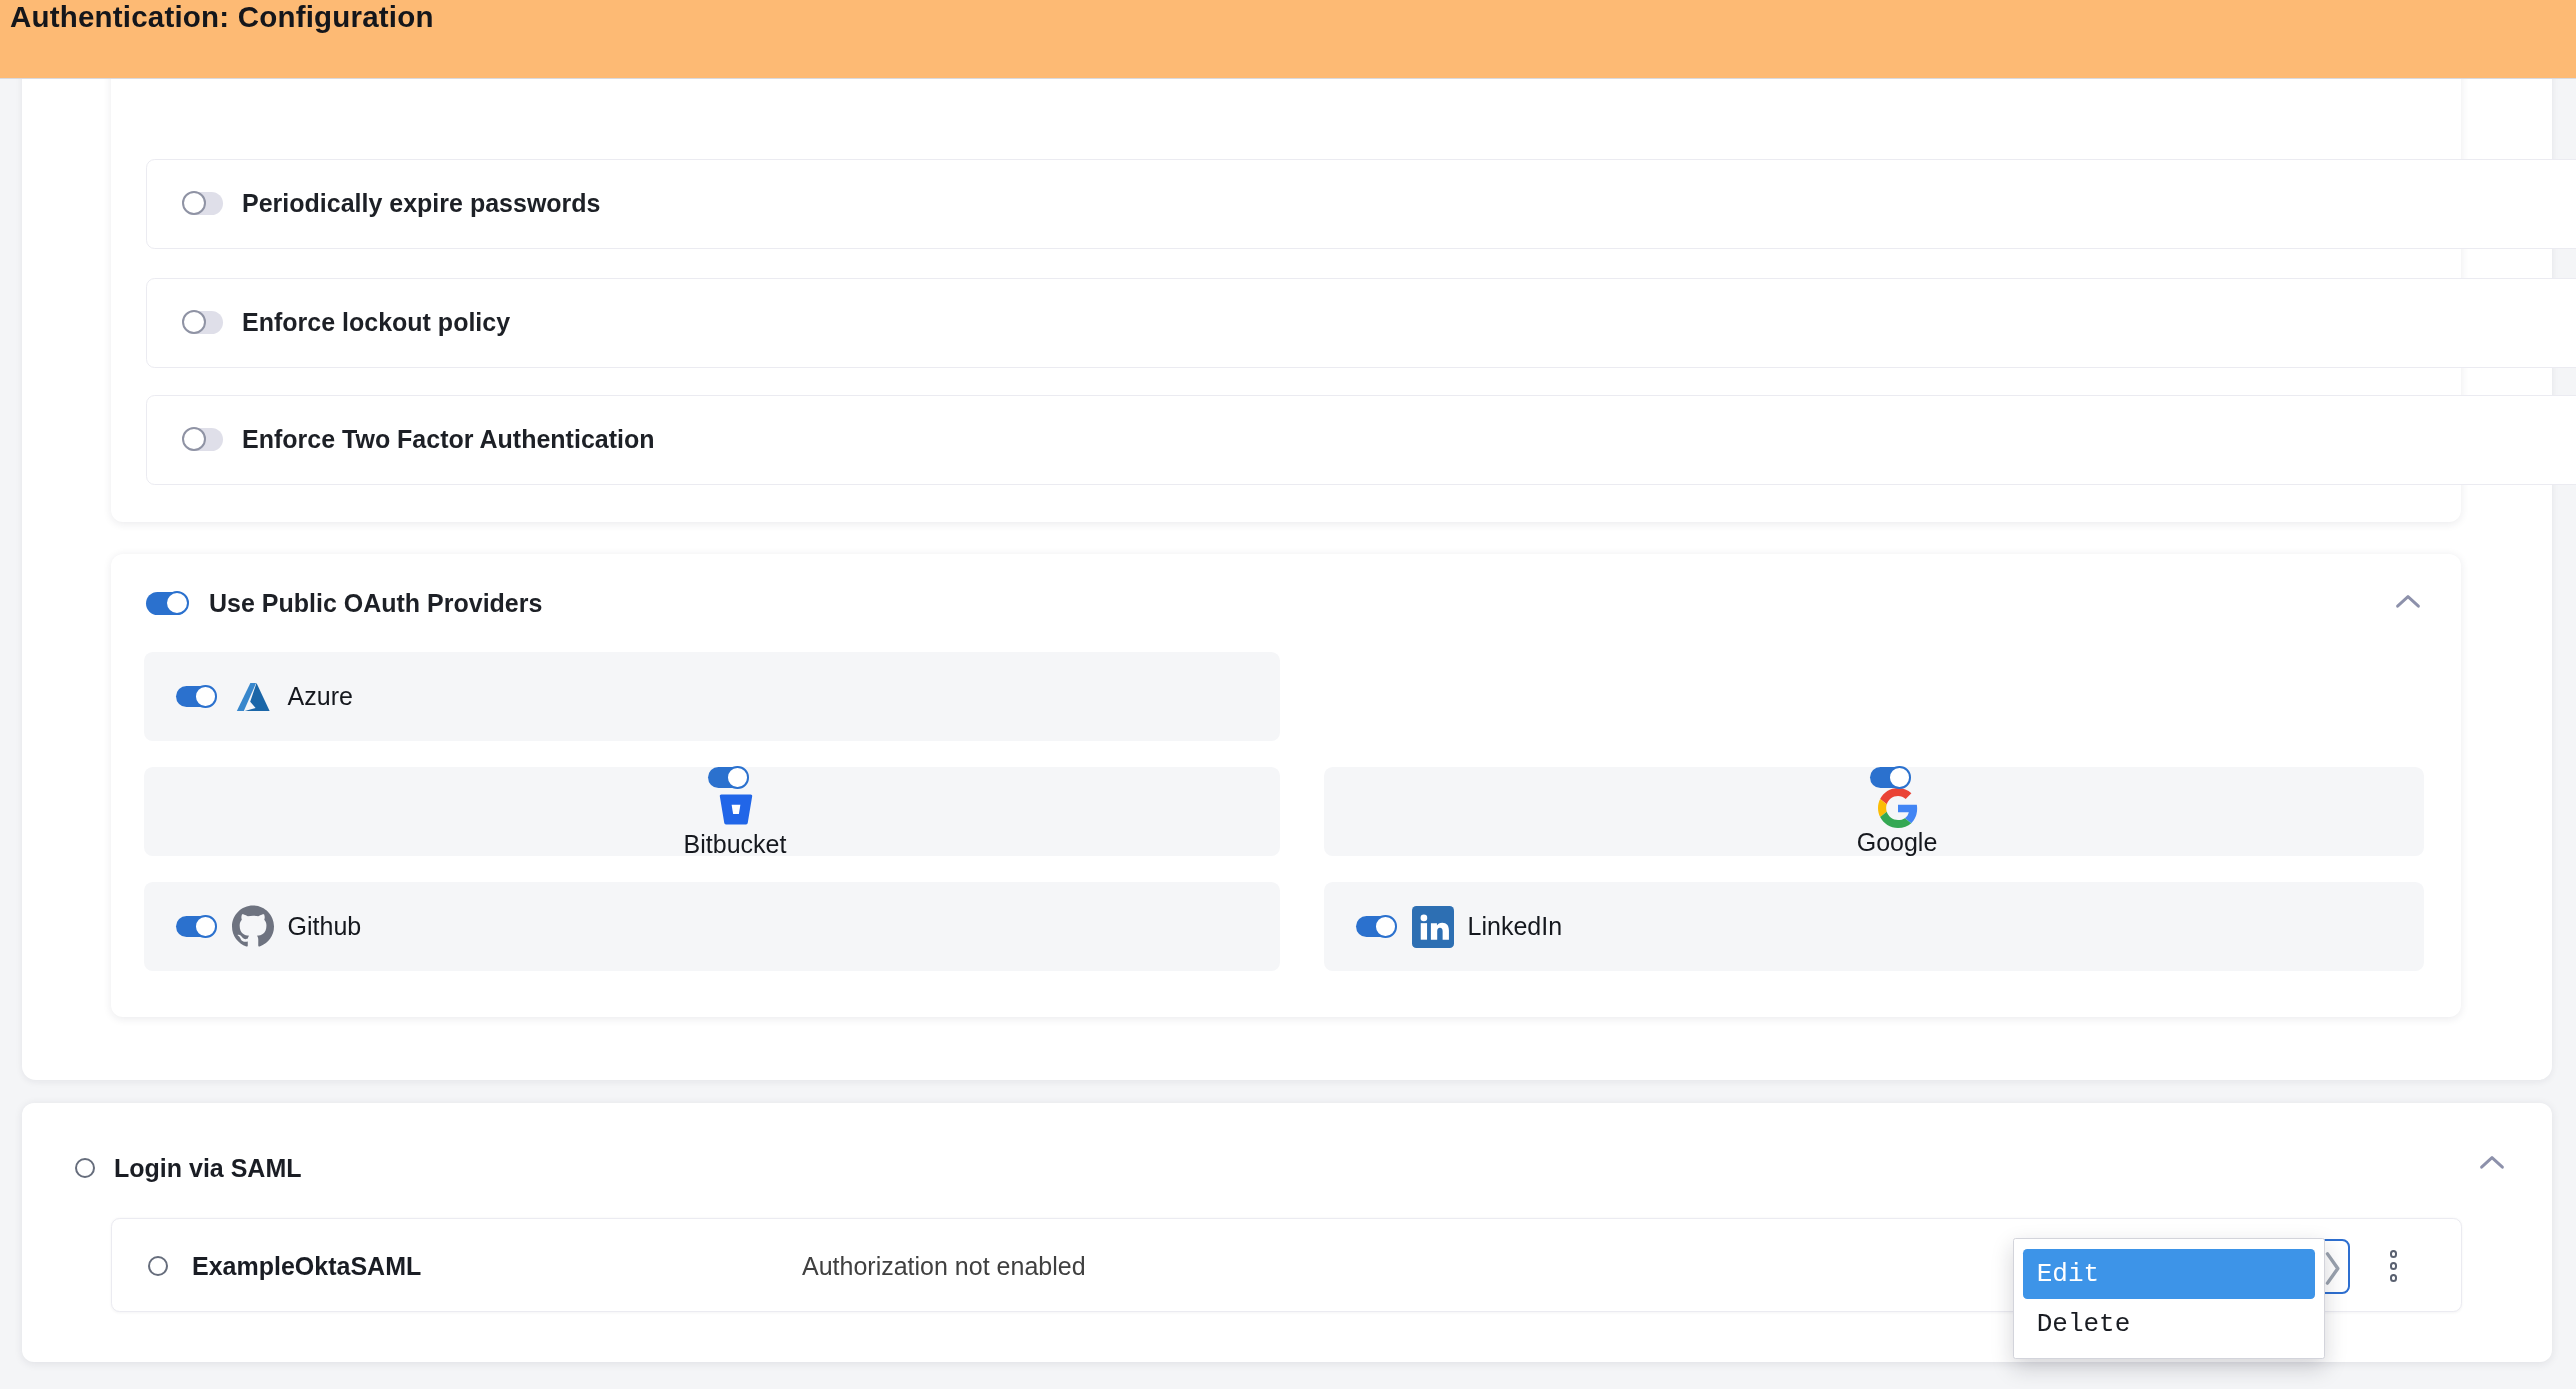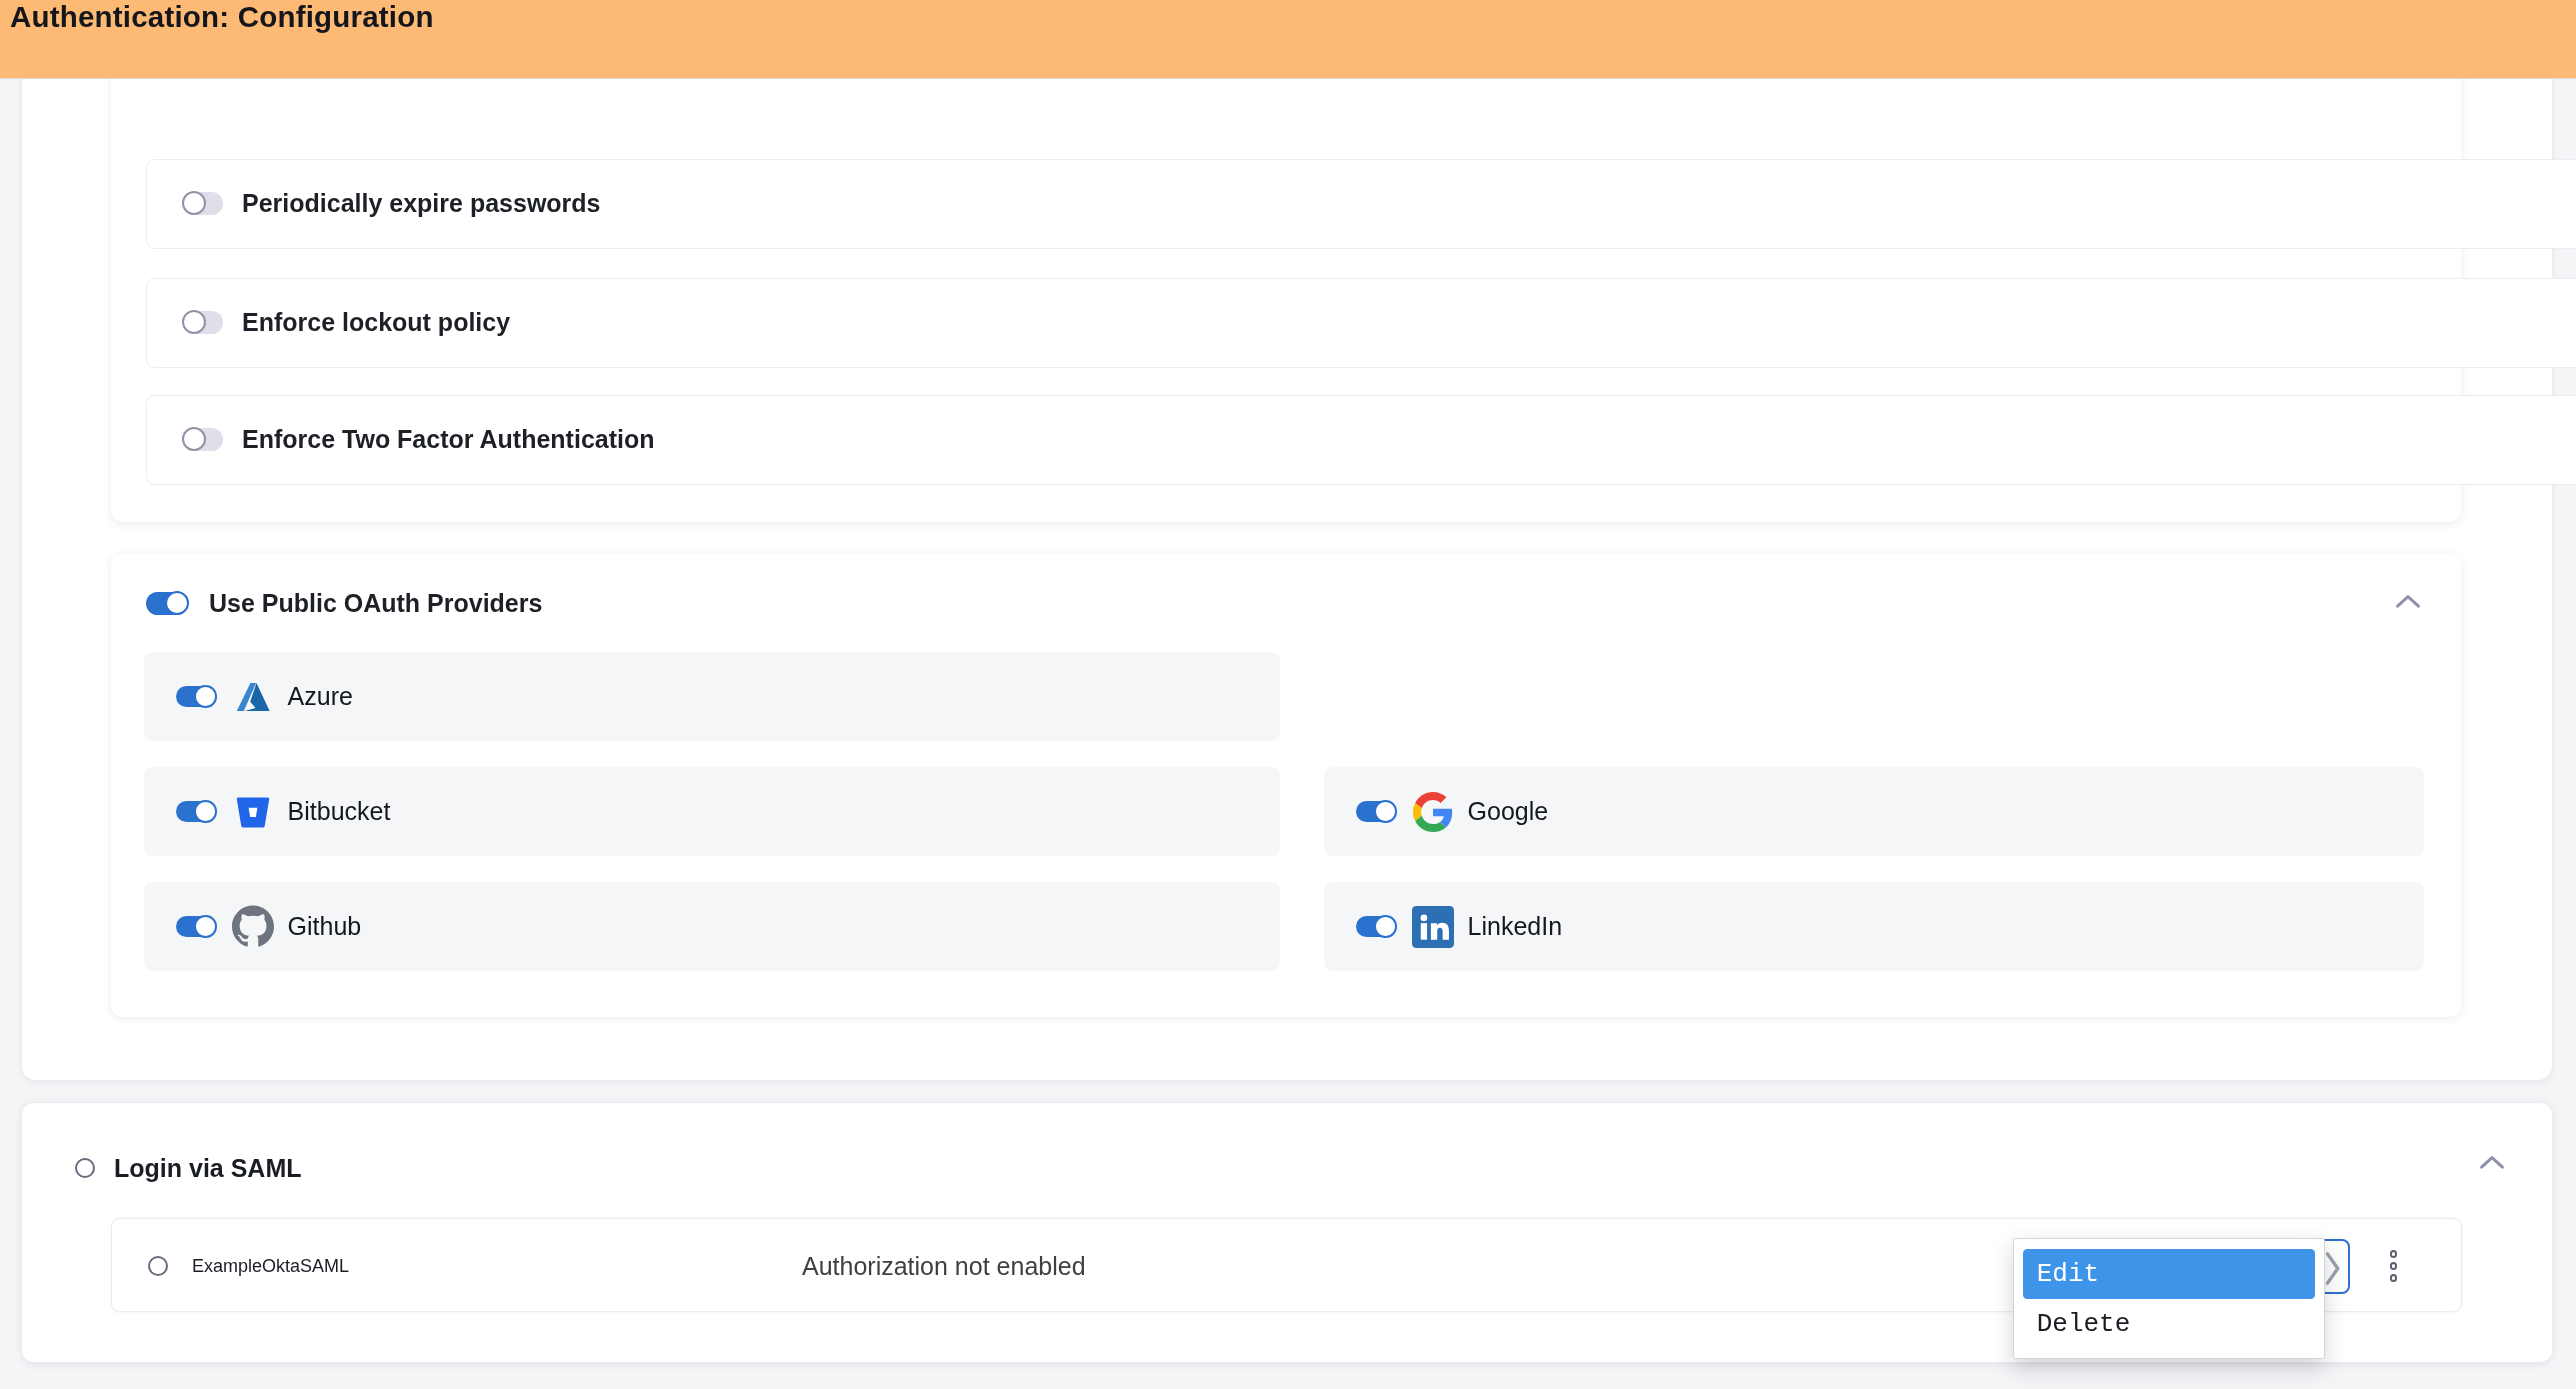--- a/index.html
+++ b/index.html
@@ -46,35 +46,35 @@
   #oauth-header { position:absolute; left:35px; right:35px; top:0; height:99px;
     display:flex; align-items:center; }
   #oauth-title { font-size:25px; font-weight:600; color:#1d2026; margin-left:21px; }
   .provider-row { position:absolute; height:89px; background:#f5f6f8; border-radius:8.7px;
     display:flex; align-items:center; padding-left:32px; }
   .provider-row .picon { margin-left:15.6px; width:42px; height:42px; display:flex;
     align-items:center; justify-content:center; }
   .provider-name { font-size:25px; font-weight:400; color:#15181e; margin-left:14px; }
   .col-l { left:33px;  width:1136px; }
   .col-r { left:1213px; width:1100px; }
-  .row-1 { top:98px; } .row-2 { top:213px; } .row-3 { top:328px; }
+  .row-1 { top:98px; } .row-2 { top:213px;flex-direction:column; } .row-3 { top:328px; }
 
   
   .radio { width:20px; height:20px; border-radius:50%; border:2.2px solid #666d7c;
     background:#fff; flex:0 0 auto; cursor:pointer; }
   #saml-header { position:absolute; left:53px; top:0; height:130px; right:35px;
     display:flex; align-items:center; }
   #saml-title { font-size:25px; font-weight:700; color:#1a1d24; margin-left:19px; }
   #saml-chevron { position:absolute; right:47px; top:52px; cursor:pointer; }
   #saml-entry-card { position:absolute; left:89px; top:115px; width:2351px; height:94px;
     background:#fff; border:1.7px solid #ebebf1; border-radius:8.7px;
     box-shadow:0 0.9px 2.6px rgba(30,34,55,.05); }
   #saml-entry-radio { position:absolute; left:36px; top:37px; }
   #saml-entry-name { position:absolute; left:80px; top:0; height:94px; display:flex;
-    align-items:center; font-size:18px; font-weight:400; color:#1a1d24; }
+    align-items:center; font-size:25px; font-weight:700; color:#1a1d24; }
   #saml-entry-status { position:absolute; left:690px; top:0; height:94px; display:flex;
     align-items:center; font-size:25px; font-weight:400; color:#404040; }
   #kebab { position:absolute; left:2264px; top:23.4px; width:35px; height:47px;
     display:flex; flex-direction:column; align-items:center; justify-content:center;
     gap:4.3px; cursor:pointer; }
   #kebab i { display:block; width:7.8px; height:7.8px; border:2.2px solid #5a6170;
     border-radius:50%; background:#fff; }
 
   
   #provider-select { position:absolute; left:2223px; top:1239px; width:127px; height:55px;

